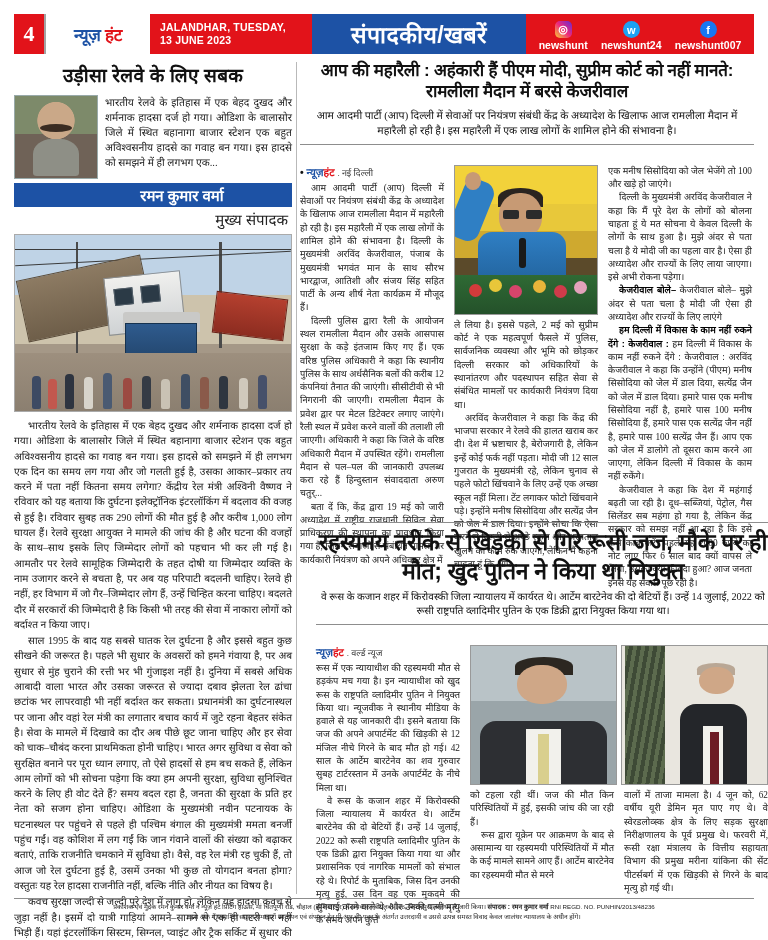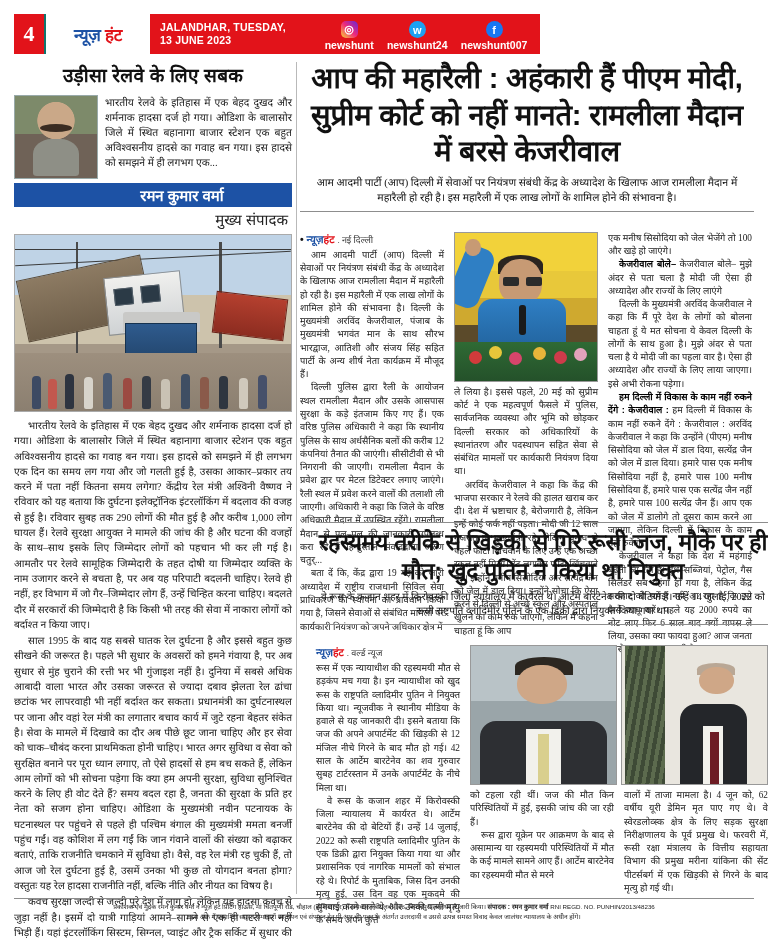--- a/index.html
+++ b/index.html
@@ -17,21 +17,21 @@
     position: absolute; left: 14px; top: 14px; width: 740px; height: 40px;
     display: flex; align-items: stretch;
   }
   .mh-pagenum {
     width: 30px; background: #e2131a; color: #fff;
     display: flex; align-items: center; justify-content: center;
     font-family: "Liberation Serif", serif; font-weight: 700; font-size: 22px;
   }
   .mh-logo {
     width: 108px; background: #fff; display:flex; align-items:center; justify-content:center;
-    border-left: 2px solid #0f766e; border-right: 2px solid #e2131a;
+    border-left: 2px solid #a3a3a3; border-right: 2px solid #e2131a;
     position: relative;
   }
   .mh-logo-inner {
     font-family: "Liberation Sans", sans-serif; font-weight: 700; font-size: 17px;
     letter-spacing: -0.3px; white-space: nowrap;
   }
   .mh-logo-blue { color: #1d52a5; }
   .mh-logo-red  { color: #e2131a; }
   .mh-date {
     flex: 0 0 160px; background: #e2131a; color: #fff;
@@ -127,21 +127,21 @@
   .cp-person{ position:absolute; bottom:3%; width:9px; border-radius:4px 4px 2px 2px; }
 
   .edit-body { margin-top:6px; font-size:10.2px; line-height:1.5; text-align:justify; color:#1a1a1a; }
   .edit-body p { text-indent:14px; }
   .edit-body p + p { margin-top:1px; }
 
   
   .main-area { position:absolute; left:300px; top:60px; width:454px; }
   .hl-main {
     font-family:"Liberation Sans",sans-serif; font-weight:700;
-    font-size:29px; line-height:1.26; text-align:center; color:#111; letter-spacing:-.2px;
+    font-size:17px; line-height:1.26; text-align:center; color:#111; letter-spacing:-.2px;
   }
   .hl-standfirst {
     margin-top:5px; font-size:10.6px; line-height:1.42; text-align:center; color:#111;
     font-family:"Liberation Serif",serif; padding:0 4px;
   }
   .hrule { height:1px; background:#8d8d8d; margin:6px 0 5px; }
 
   .byline { font-size:10px; color:#111; margin-bottom:3px; }
   .byline .bl-brand {
     font-family:"Liberation Sans",sans-serif; font-weight:700; font-size:10.5px;
@@ -212,20 +212,21 @@
     <div class="mh-logo">
       <div class="mh-logo-inner">
         <span class="mh-logo-blue">न्यूज़</span>
         <span class="mh-logo-red">हंट</span>
       </div>
     </div>
     <div class="mh-date">
       <span>JALANDHAR, TUESDAY,</span>
       <span>13 JUNE 2023</span>
     </div>
+    <div class="mh-section">संपादकीय/खबरें</div>
     <div class="mh-social">
       <div class="soc">
         <div class="soc-glyph soc-ig">◎</div>
         <div class="soc-label">newshunt</div>
       </div>
       <div class="soc">
         <div class="soc-glyph soc-tw">w</div>
         <div class="soc-label">newshunt24</div>
       </div>
       <div class="soc">
@@ -316,28 +317,28 @@
           <div class="kp-mic"></div>
           <div class="kp-flowers">
             <div class="kp-fl" style="left:10%; top:22%; background:#d23b3b;"></div>
             <div class="kp-fl" style="left:24%; top:10%; background:#e8c63a;"></div>
             <div class="kp-fl" style="left:38%; top:26%; background:#d6456b;"></div>
             <div class="kp-fl" style="left:55%; top:12%; background:#e8b53a;"></div>
             <div class="kp-fl" style="left:70%; top:24%; background:#cf3b4a;"></div>
             <div class="kp-fl" style="left:84%; top:14%; background:#e3a2bb;"></div>
           </div>
         </div>
-        <p class="noind">ले लिया है। इससे पहले, 20 मई को सुप्रीम कोर्ट ने एक महत्वपूर्ण फैसले में पुलिस, सार्वजनिक व्यवस्था और भूमि को छोड़कर दिल्ली सरकार को अधिकारियों के स्थानांतरण और पदस्थापन सहित सेवा से संबंधित मामलों पर कार्यकारी नियंत्रण दिया था।</p>
+        <p class="noind">ले लिया है। इससे पहले, 2 मई को सुप्रीम कोर्ट ने एक महत्वपूर्ण फैसले में पुलिस, सार्वजनिक व्यवस्था और भूमि को छोड़कर दिल्ली सरकार को अधिकारियों के स्थानांतरण और पदस्थापन सहित सेवा से संबंधित मामलों पर कार्यकारी नियंत्रण दिया था।</p>
         <p>अरविंद केजरीवाल ने कहा कि केंद्र की भाजपा सरकार ने रेलवे की हालत खराब कर दी। देश में भ्रष्टाचार है, बेरोजगारी है, लेकिन इन्हें कोई फर्क नहीं पड़ता। मोदी जी 12 साल गुजरात के मुख्यमंत्री रहे, लेकिन चुनाव से पहले फोटो खिंचवाने के लिए उन्हें एक अच्छा स्कूल नहीं मिला। टेंट लगाकर फोटो खिंचवाने पड़े। इन्होंने मनीष सिसोदिया और सत्येंद्र जैन को जेल में डाल दिया। इन्होंने सोचा कि ऐसा करने से दिल्ली से अच्छे स्कूल और अस्पताल खुलने का काम रुक जाएगा, लेकिन मैं कहना चाहता हूं कि आप</p>
       </div>
 
       <div class="col">
         <p class="noind">एक मनीष सिसोदिया को जेल भेजेंगे तो 100 और खड़े हो जाएंगे।</p>
+        <p>दिल्ली के मुख्यमंत्री अरविंद केजरीवाल ने कहा कि मैं पूरे देश के लोगों को बोलना चाहता हूं ये मत सोचना ये केवल दिल्ली के लोगों के साथ हुआ है। मुझे अंदर से पता चला है ये मोदी जी का पहला वार है। ऐसा ही अध्यादेश और राज्यों के लिए लाया जाएगा। इसे अभी रोकना पड़ेगा।</p>
         <p><span class="runin">केजरीवाल बोले–</span> <span>केजरीवाल बोले– मुझे अंदर से पता चला है मोदी जी ऐसा ही अध्यादेश और राज्यों के लिए लाएंगे</span></p>
-        <p>दिल्ली के मुख्यमंत्री अरविंद केजरीवाल ने कहा कि मैं पूरे देश के लोगों को बोलना चाहता हूं ये मत सोचना ये केवल दिल्ली के लोगों के साथ हुआ है। मुझे अंदर से पता चला है ये मोदी जी का पहला वार है। ऐसा ही अध्यादेश और राज्यों के लिए लाया जाएगा। इसे अभी रोकना पड़ेगा।</p>
         <p><span class="runin">हम दिल्ली में विकास के काम नहीं रुकने देंगे : केजरीवाल :</span> <span>हम दिल्ली में विकास के काम नहीं रुकने देंगे : केजरीवाल : अरविंद केजरीवाल ने कहा कि उन्होंने (पीएम) मनीष सिसोदिया को जेल में डाल दिया, सत्येंद्र जैन को जेल में डाल दिया। हमारे पास एक मनीष सिसोदिया नहीं है, हमारे पास 100 मनीष सिसोदिया हैं, हमारे पास एक सत्येंद्र जैन नहीं है, हमारे पास 100 सत्येंद्र जैन हैं। आप एक को जेल में डालोगे तो दूसरा काम करने आ जाएगा, लेकिन दिल्ली में विकास के काम नहीं रुकेंगे।</span></p>
         <p>केजरीवाल ने कहा कि देश में महंगाई बढ़ती जा रही है। दूध–सब्जियां, पेट्रोल, गैस सिलेंडर सब महंगा हो गया है, लेकिन केंद्र सरकार को समझ नहीं आ रहा है कि इसे कैसे काबू करें। पहले यह 2000 रुपये का नोट लाए फिर 6 साल बाद क्यों वापस ले लिया, उसका क्या फायदा हुआ? आज जनता इनसे यह सवाल पूछ रही है।</p>
       </div>
     </div>
   </div>
 
   <div class="russia">
     <div class="hrule"></div>
     <div class="hl-russia">रहस्यमय तरीके से खिड़की से गिरे रूसी जज, मौके पर ही मौत; खुद पुतिन ने किया था नियुक्त</div>
     <div class="russia-stand">वे रूस के कजान शहर में किरोवस्की जिला न्यायालय में कार्यरत थे। आर्टेम बारटेनेव की दो बेटियों हैं। उन्हें 14 जुलाई, 2022 को रूसी राष्ट्रपति व्लादिमीर पुतिन के एक डिक्री द्वारा नियुक्त किया गया था।</div>

